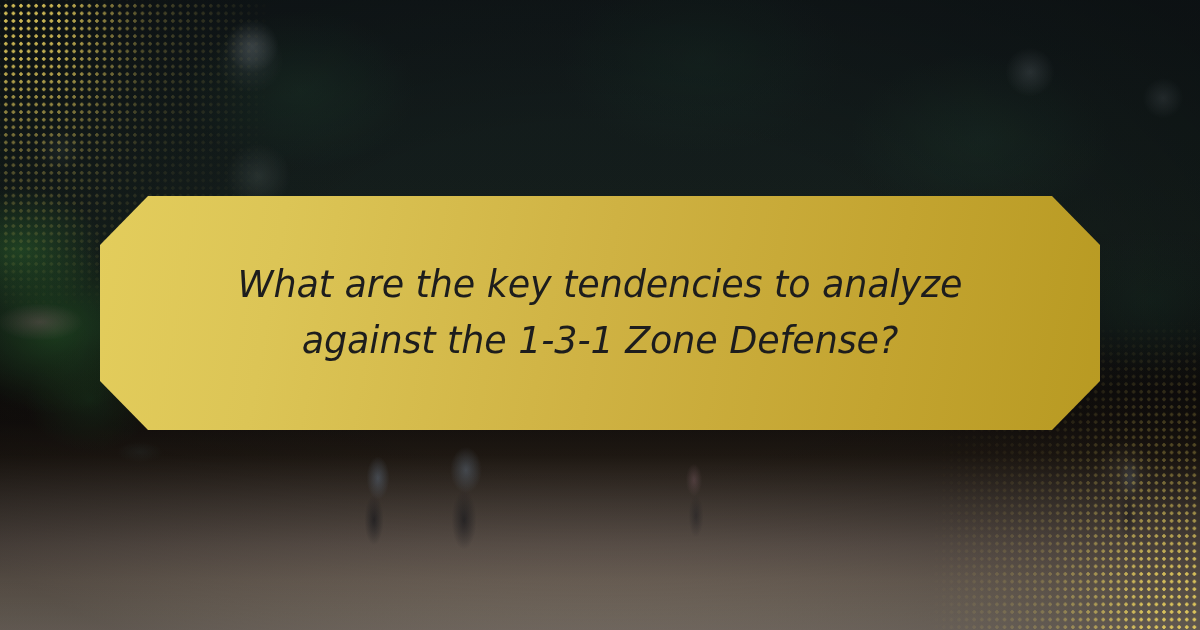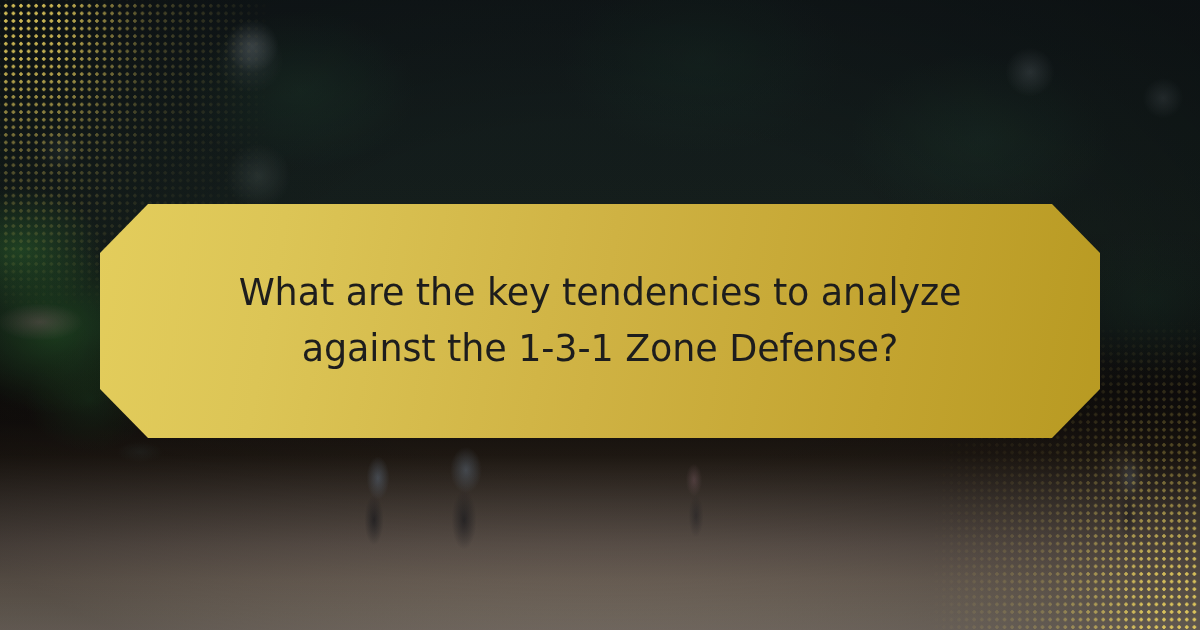--- a/index.html
+++ b/index.html
@@ -123,29 +123,30 @@
       linear-gradient(to left, rgba(0,0,0,1) 0px, rgba(0,0,0,0.95) 58px, rgba(0,0,0,0.30) 150px, rgba(0,0,0,0) 270px),
       linear-gradient(to top, rgba(0,0,0,1) 0px, rgba(0,0,0,0.92) 60px, rgba(0,0,0,0.34) 170px, rgba(0,0,0,0) 310px);
     mask-composite: intersect;
     opacity: 0.95;
   }
 
   
   .card {
     position: absolute;
     left: 100px;
-    top: 204px;
+    top: 196px;
     width: 1000px;
     height: 234px;
     background: linear-gradient(100deg, #e3cd5c 0%, #dcc556 18%, #cfb243 50%, #c3a430 78%, #b89a22 100%);
     -webkit-clip-path: polygon(48px 0, calc(100% - 48px) 0, 100% 49px, 100% calc(100% - 49px), calc(100% - 48px) 100%, 48px 100%, 0 calc(100% - 49px), 0 49px);
     clip-path: polygon(48px 0, calc(100% - 48px) 0, 100% 49px, 100% calc(100% - 49px), calc(100% - 48px) 100%, 48px 100%, 0 calc(100% - 49px), 0 49px);
     display: flex;
     align-items: center;
     justify-content: center;
+    font-style: italic;
   }
 
   .card-text {
     width: 760px;
     text-align: center;
     color: #1d1d1d;
     font-size: 36.5px;
     line-height: 56px;
     font-weight: 400;
     letter-spacing: -0.1px;

